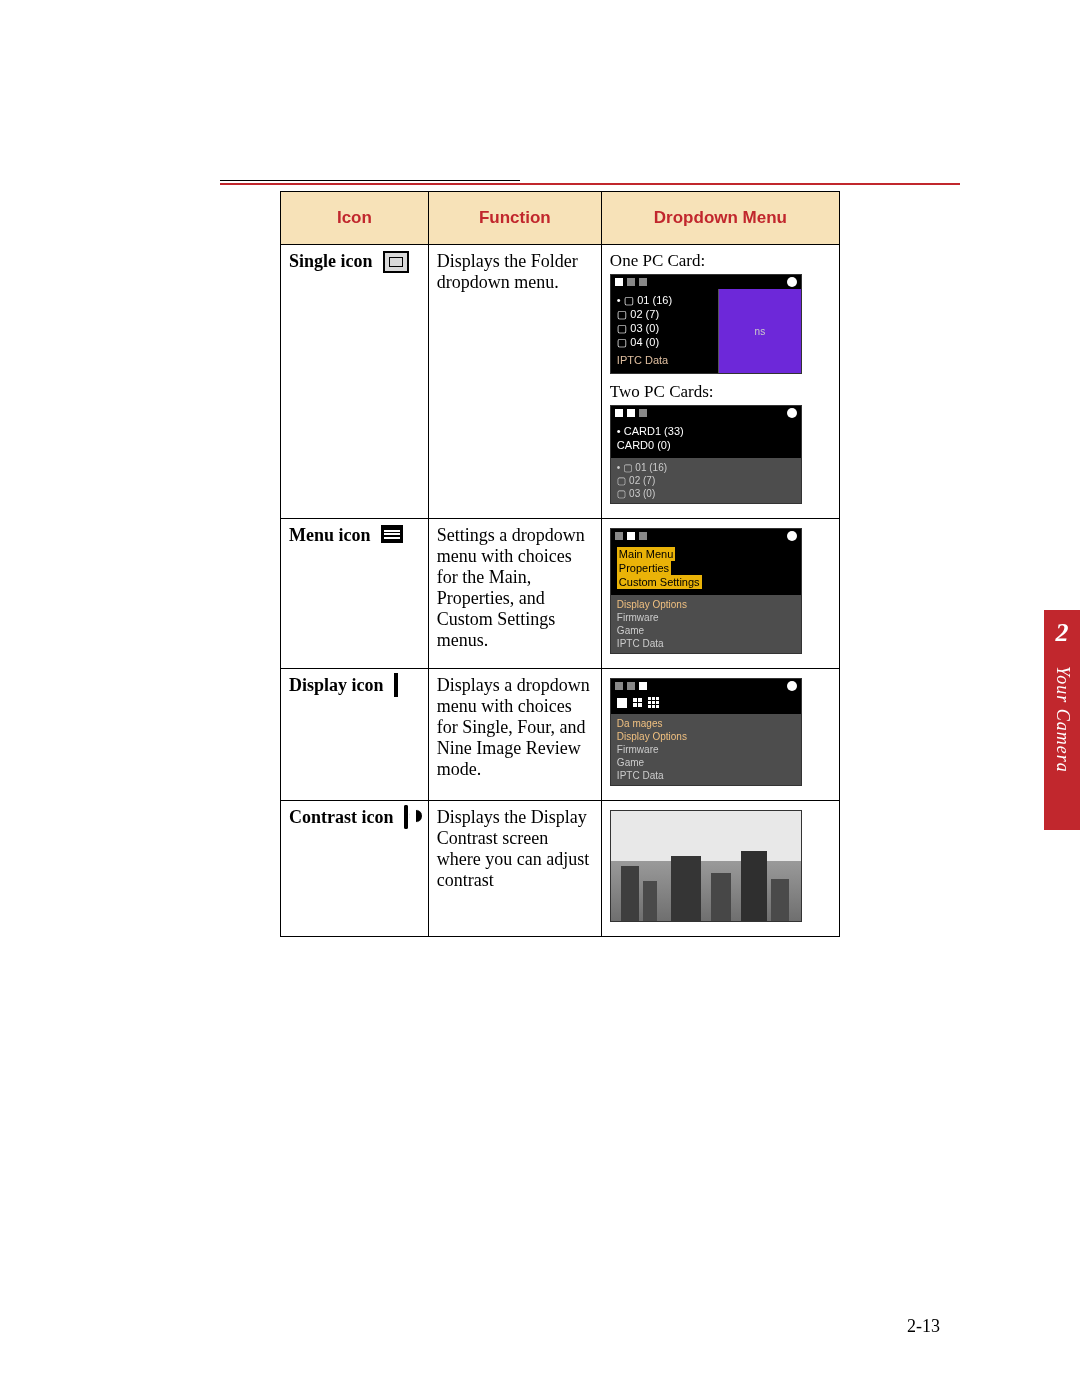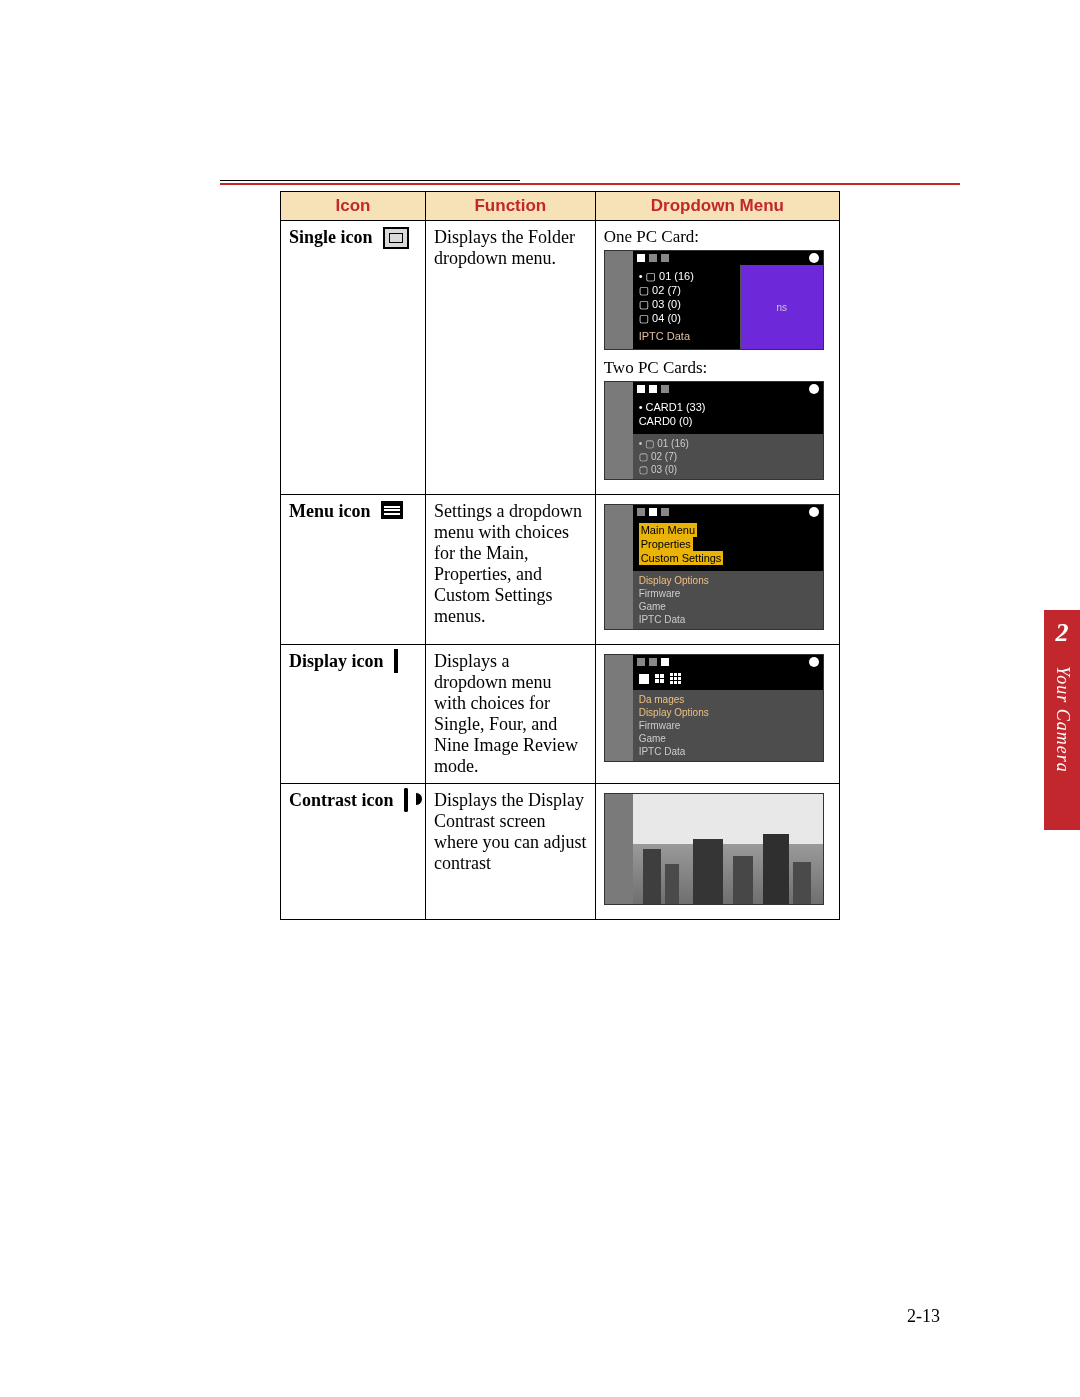--- a/index.html
+++ b/index.html
@@ -36,21 +36,21 @@
     border-collapse: collapse;
     margin-left: 60px;
     width: 560px;
     font-size: 18px;
   }
   table.icon-table th {
     background: #f7e2b8;
     color: #c1272d;
     font-weight: bold;
     border: 1px solid #000;
-    padding: 4px 6px;
+    padding: 16px 6px;
     text-align: center;
     font-family: Arial, Helvetica, sans-serif;
     font-size: 17px;
   }
   table.icon-table td {
     border: 1px solid #000;
     padding: 6px 8px;
     vertical-align: top;
   }
   .icon-cell { width: 150px; }
@@ -109,21 +109,20 @@
   
   .lcd {
     width: 190px;
     background: #7a7a7a;
     border: 1px solid #333;
     color: #ddd;
     font-family: Arial, sans-serif;
     font-size: 11px;
     margin: 3px 0 8px 0;
     position: relative;
-    padding-left: 28px;
   }
   .lcd .bar {
     background: #000;
     height: 14px;
     display: flex;
     align-items: center;
     padding: 0 4px;
     justify-content: space-between;
   }
   .lcd .bar .dots { display:flex; gap:4px; }
@@ -196,21 +195,21 @@
     font-style: italic;
     font-size: 18px;
     position: absolute;
     top: 56px;
     left: 8px;
     letter-spacing: 1px;
   }
   .pageno {
     position: absolute;
     right: 140px;
-    bottom: 70px;
+    bottom: 60px;
     font-size: 18px;
   }
 </style>
 </head>
 <body>
 
 <div class="page">
 
   <div class="rule-wrap">
     <div class="rule-top"></div>

